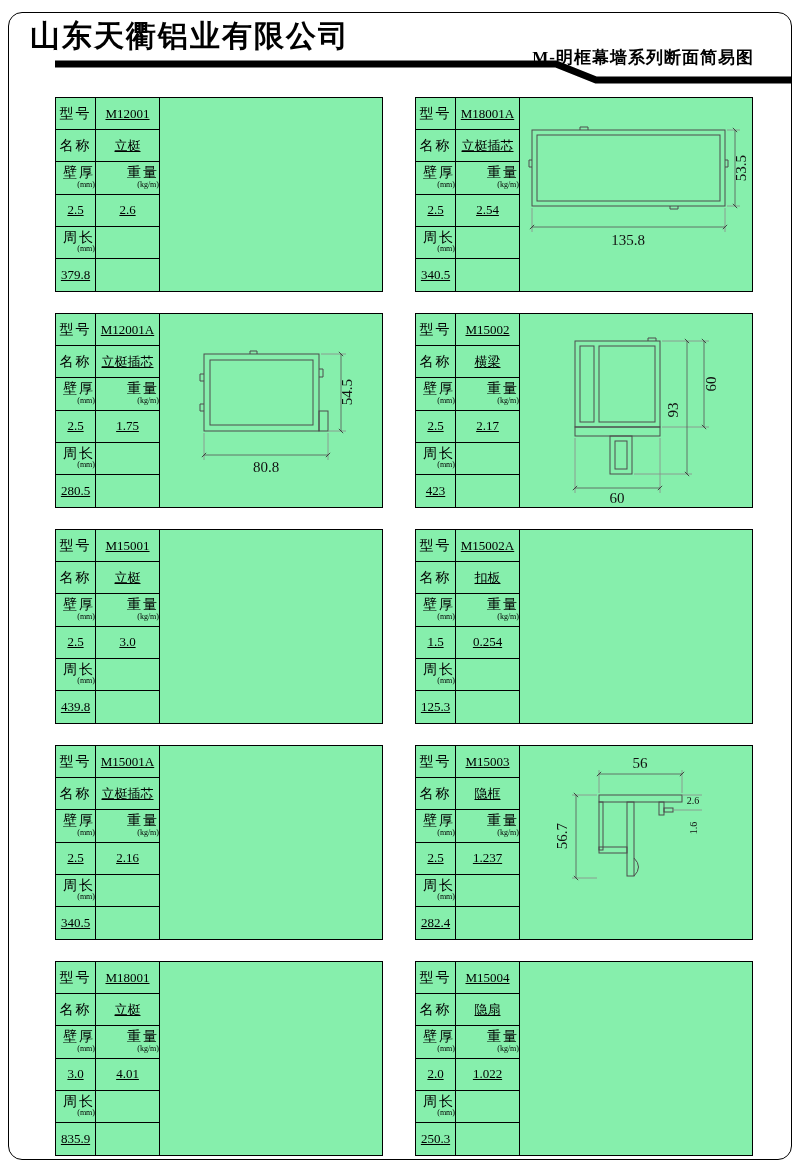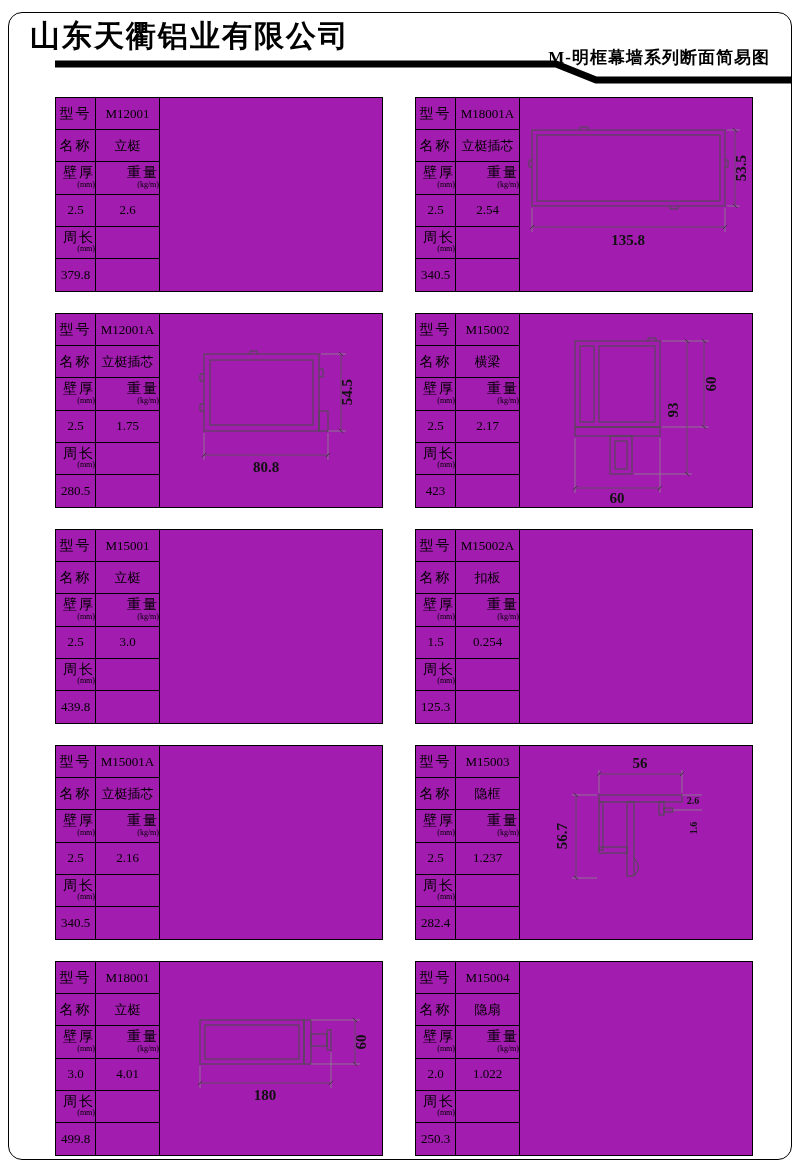--- a/index.html
+++ b/index.html
@@ -1,32 +1,32 @@
 <!DOCTYPE html>
 <html><head>
 <meta charset="utf-8">
 <style>
   html,body{margin:0;padding:0;background:#fff;}
   body{width:800px;height:1168px;position:relative;font-family:"Liberation Serif",serif;color:#000;overflow:hidden;}
   .page-border{position:absolute;left:8px;top:12px;width:782px;height:1146px;border:1px solid #000;border-radius:14px;}
   .company{position:absolute;left:30px;top:16px;font-size:30px;font-weight:700;letter-spacing:2px;}
-  .subtitle{position:absolute;right:30px;top:46px;font-size:17px;font-weight:600;letter-spacing:1px;}
+  .subtitle{position:absolute;right:46px;top:46px;font-size:17px;font-weight:600;letter-spacing:1px;}
   .rule-svg{position:absolute;left:0;top:58px;}
   .grid{position:absolute;left:55px;top:97px;display:grid;grid-template-columns:328px 338px;grid-auto-rows:195px;column-gap:32px;row-gap:21px;}
-  .cell{border:1px solid #000;display:flex;background:#a21caf;}
+  .cell{border:1px solid #000;display:flex;background:#86efac;}
   .tbl{width:103px;border-right:1px solid #000;display:grid;grid-template-columns:40px 1fr;grid-template-rows:repeat(6,1fr);}
   .tc{display:flex;align-items:center;justify-content:center;border-bottom:1px solid #000;overflow:hidden;}
   .tc:nth-child(odd){border-right:1px solid #000;}
   .tc:nth-child(11),.tc:nth-child(12){border-bottom:none;}
   .lbl{font-size:14px;}
   .lbl .main{letter-spacing:2px;}
   .stack{flex-direction:column;line-height:1.05;align-items:flex-end;}
   .unit{font-size:8px;letter-spacing:0;}
-  .val{font-size:13px;}
-  .draw{flex:1;position:relative;font-weight:bold;}
+  .val{font-size:13px;text-decoration:underline;}
+  .draw{flex:1;position:relative;}
   .draw svg{position:absolute;left:0;top:0;}
   svg .p{fill:none;stroke:#4d4d4d;stroke-width:1;}
   svg .e{fill:none;stroke:#8a8a8a;stroke-width:0.8;}
   svg .d{stroke:#555;stroke-width:0.8;}
   svg text{fill:#111;font-family:"Liberation Serif",serif;font-size:15px;text-anchor:middle;}
   svg text.ts{font-size:10px;}
 </style>
 </head>
 <body>
 
@@ -366,36 +366,22 @@
           <span class="main">重量</span>
           <span class="unit">(kg/m)</span>
         </div>
       <div class="tc val">3.0</div>
       <div class="tc val">4.01</div>
       <div class="tc lbl stack">
           <span class="main">周长</span>
           <span class="unit">(mm)</span>
         </div>
       <div class="tc"></div>
-      <div class="tc val">499.8</div>
-      <div class="tc"></div>
-    </div>
-    <div class="draw">
-      <svg width="223" height="193" viewBox="0 0 223 193">
-        <rect class="p" x="40" y="58" width="104" height="44"></rect>
-        <rect class="p" x="45" y="63" width="94" height="34"></rect>
-        <rect class="p" x="144" y="58" width="7" height="44"></rect>
-        <rect class="p" x="151" y="72" width="16" height="12"></rect>
-        <rect class="p" x="167" y="68" width="4" height="20"></rect>
-        <path class="e" d="M40,104 V126 M171,90 V126 M151,58 H200 M151,102 H200"></path>
-        <line class="d" x1="40" y1="121" x2="171" y2="121" marker-start="url(#tk)" marker-end="url(#tk)"></line>
-        <line class="d" x1="195" y1="58" x2="195" y2="102" marker-start="url(#tk)" marker-end="url(#tk)"></line>
-        <text x="105" y="138">180</text>
-        <text x="206" y="80" transform="rotate(-90 206 80)">60</text>
-      </svg>
+      <div class="tc val">835.9</div>
+      <div class="tc"></div>
     </div>
   </div>
 
   <div class="cell">
     <div class="tbl">
       <div class="tc lbl">
           <span class="main">型号</span>
         </div>
       <div class="tc val">M15004</div>
       <div class="tc lbl">

